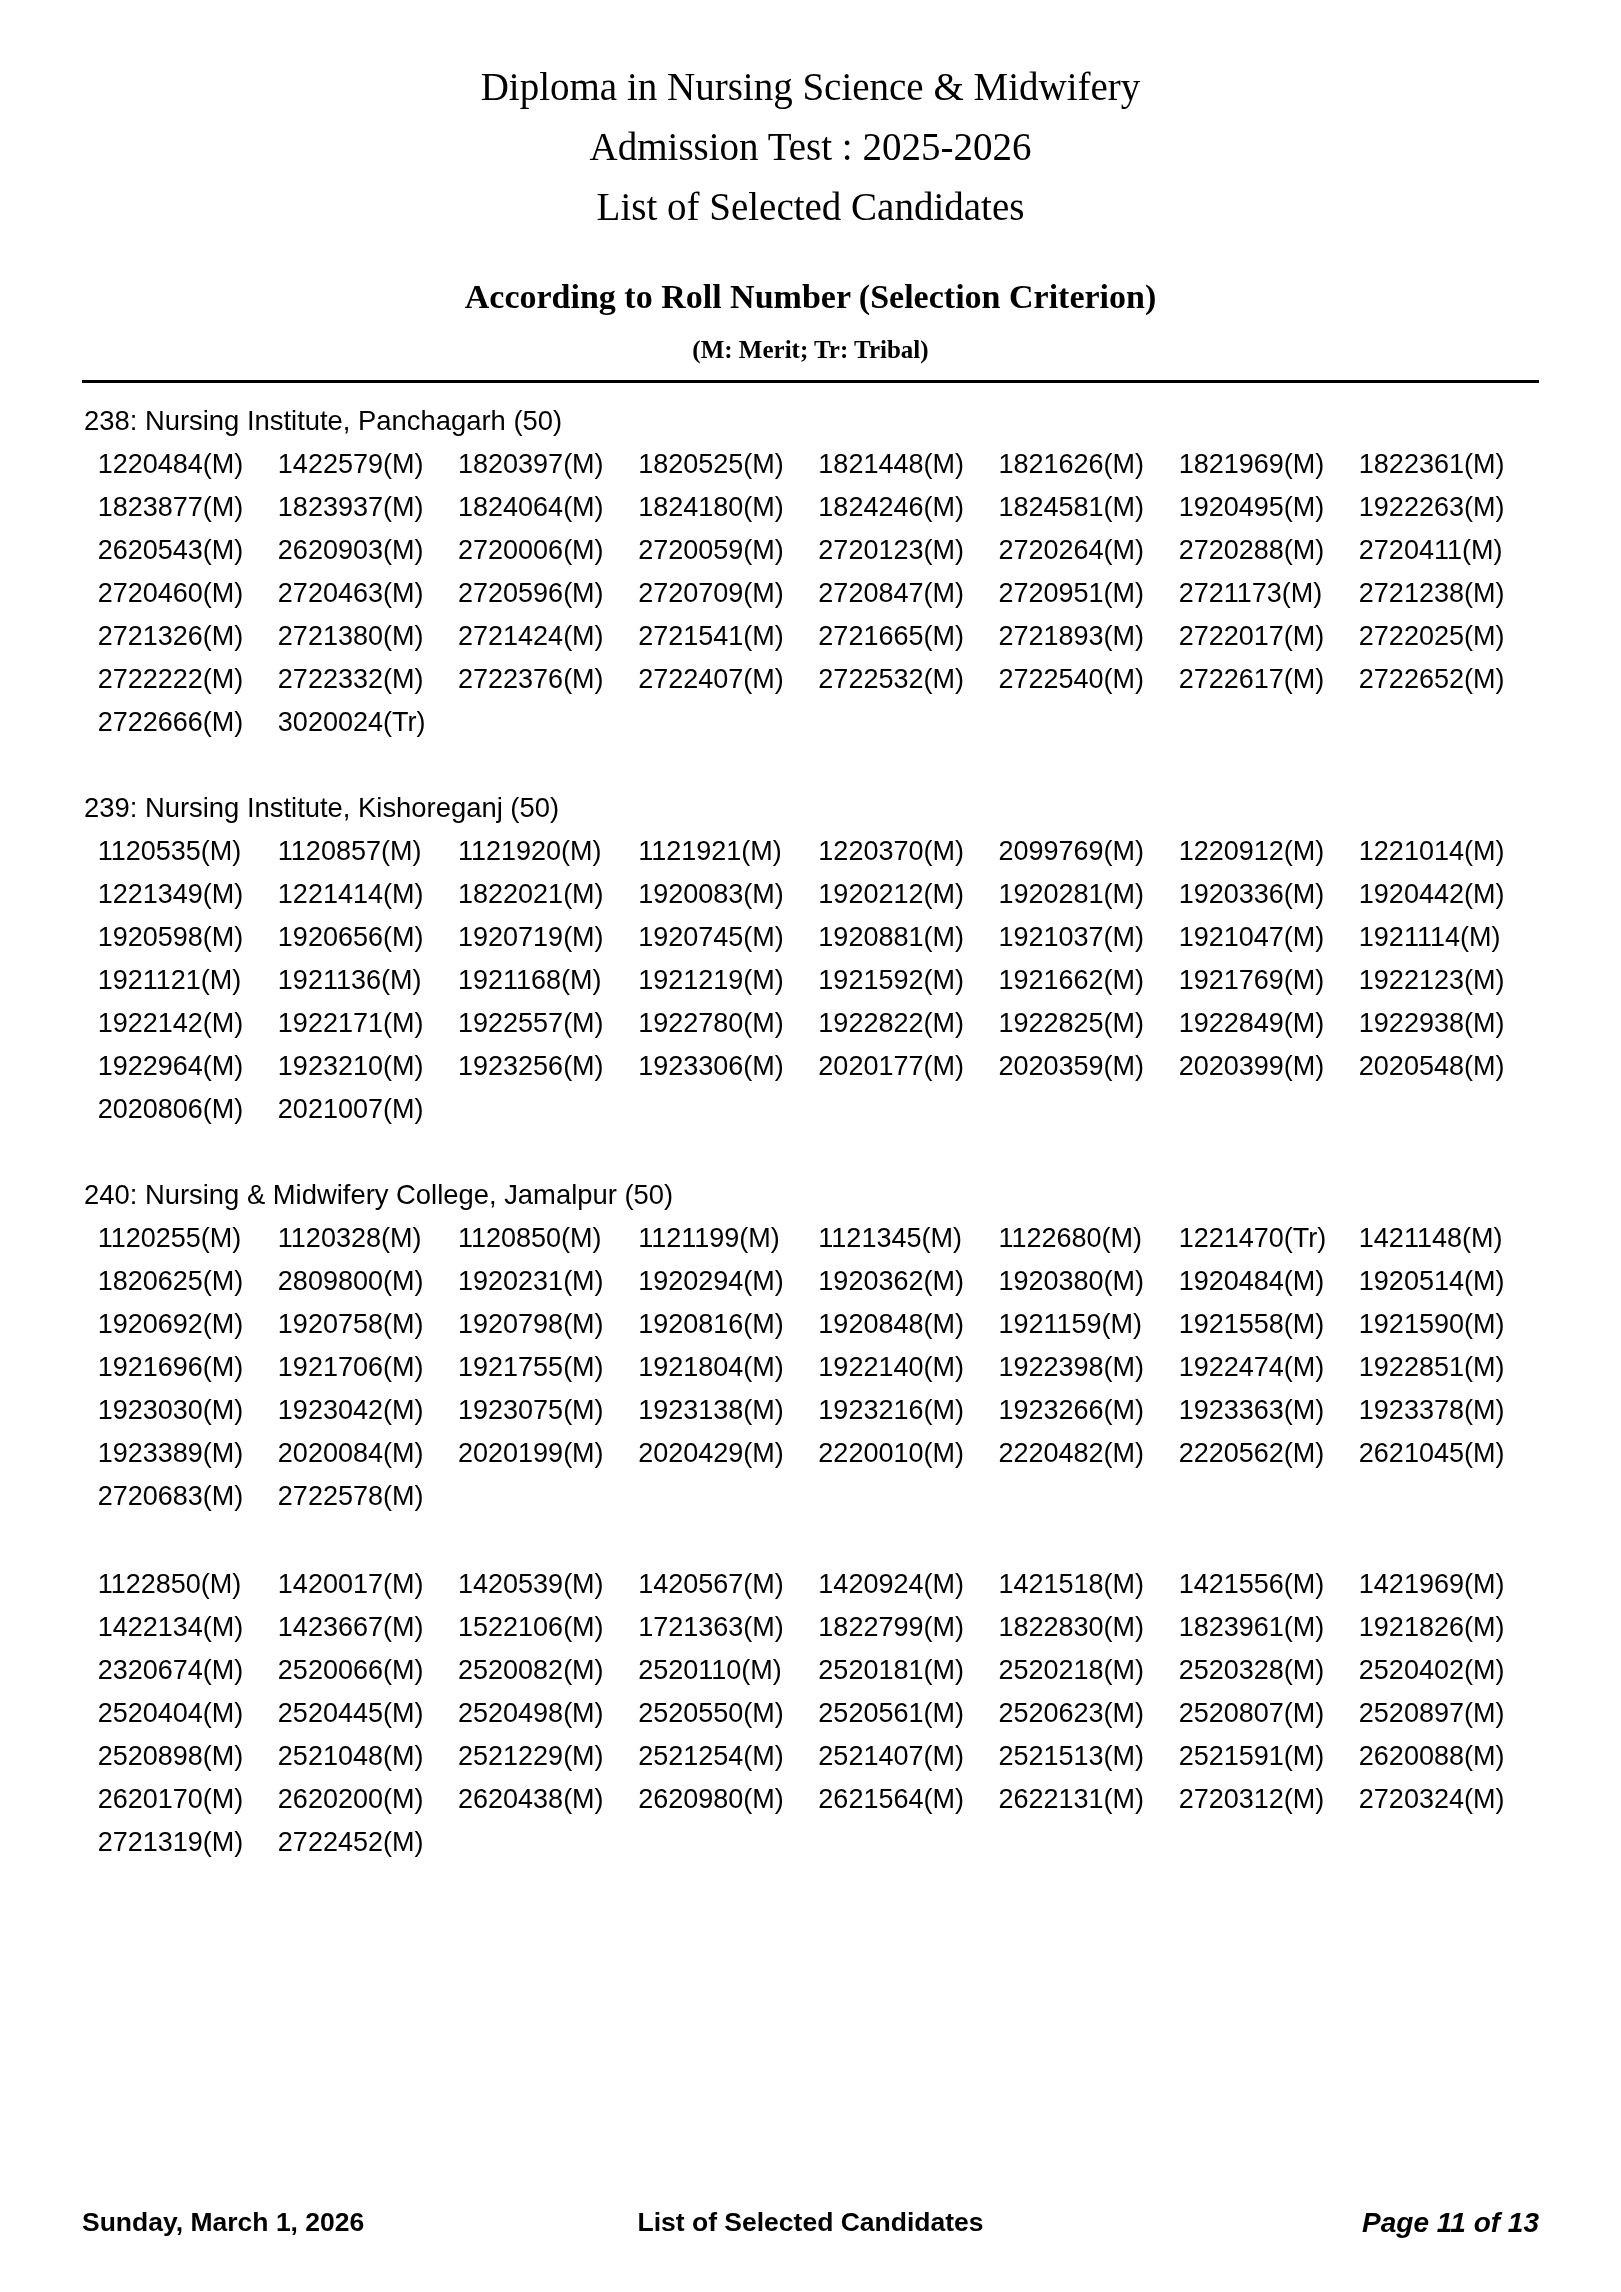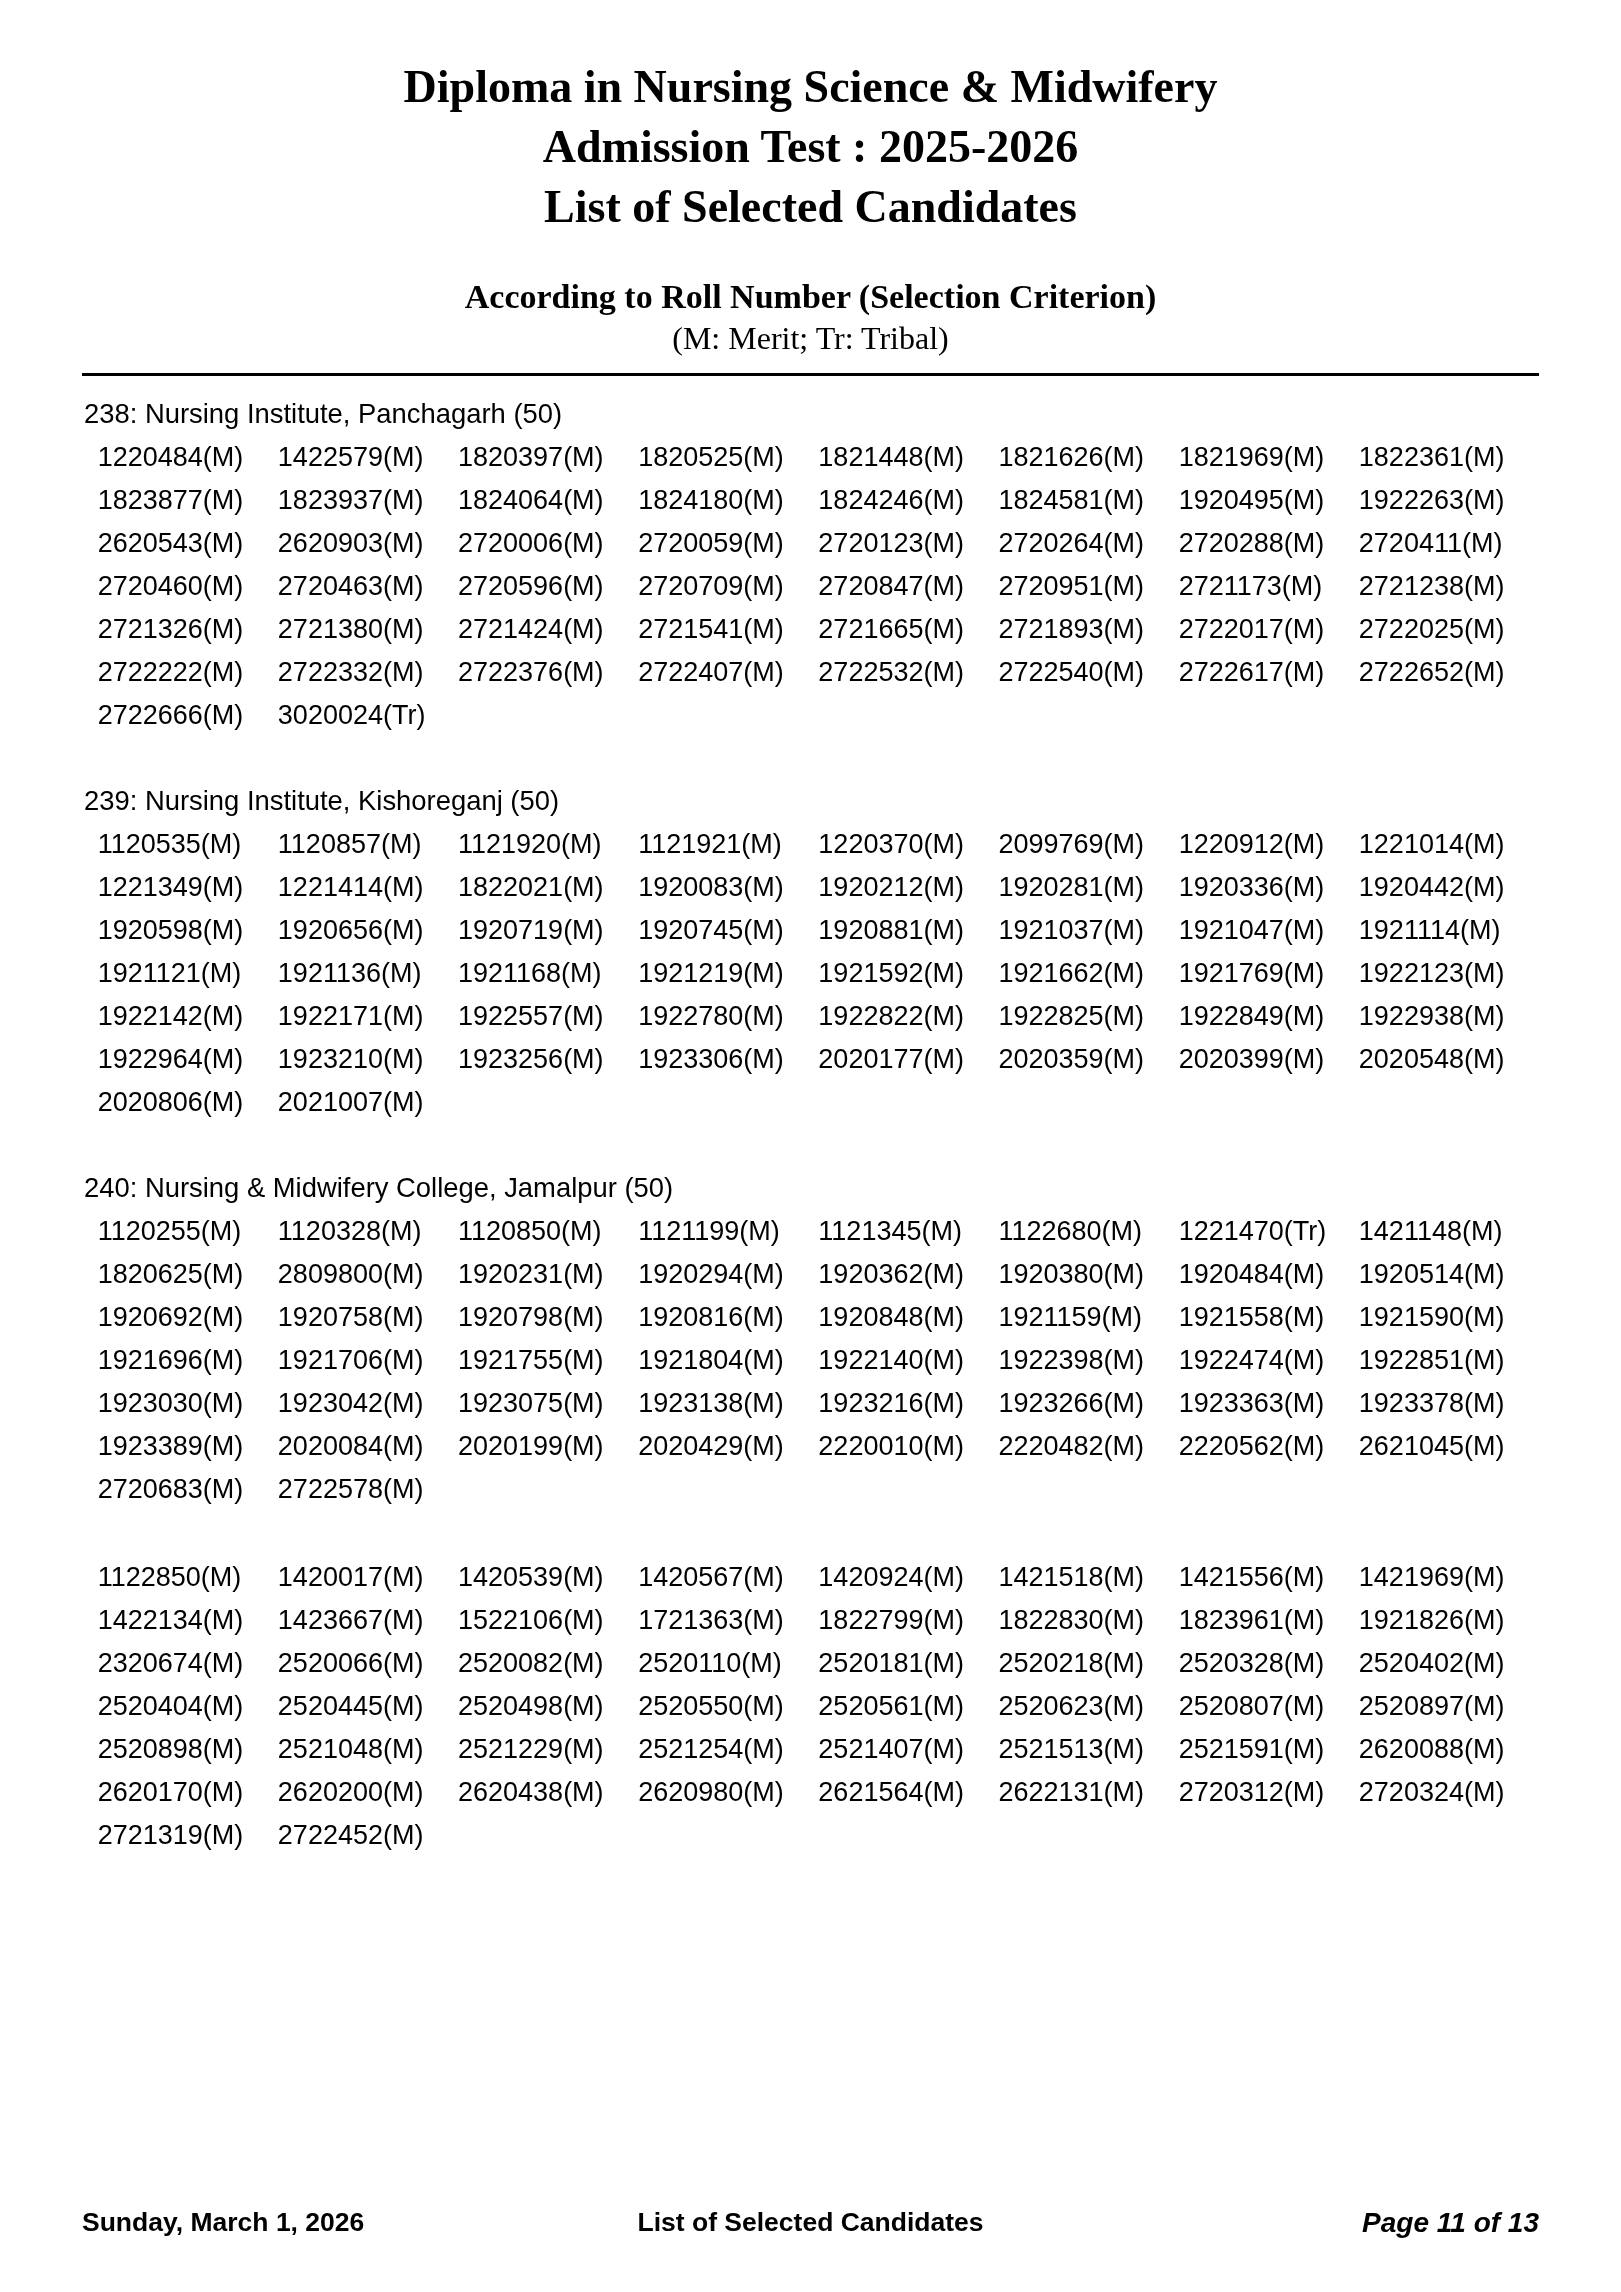--- a/index.html
+++ b/index.html
@@ -18,33 +18,33 @@
     color: #000000;
     font-family: "Liberation Sans", sans-serif;
     overflow: hidden;
   }
   .doc-header {
     text-align: center;
     font-family: "Liberation Serif", serif;
     font-weight: bold;
   }
   .doc-title {
-    font-size: 46px;
+    font-size: 39px;
     line-height: 60px;
-    font-weight: bold;
+    font-weight: normal;
   }
   .doc-subtitle {
     font-size: 34px;
     margin-top: 41px;
     font-weight: bold;
   }
   .doc-legend {
-    font-size: 32px;
-    margin-top: 4px;
-    font-weight: normal;
+    font-size: 25px;
+    margin-top: 20px;
+    font-weight: bold;
   }
   .rule {
     border: none;
     border-top: 3.9px solid #000;
     margin: 15.7px 0 0 0;
   }
   .sections {
     margin-top: 19.6px;
   }
   .section {

